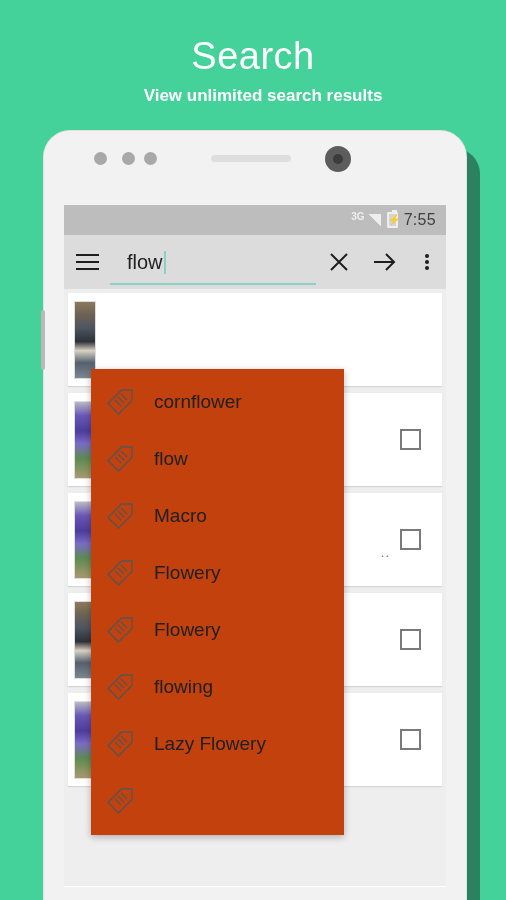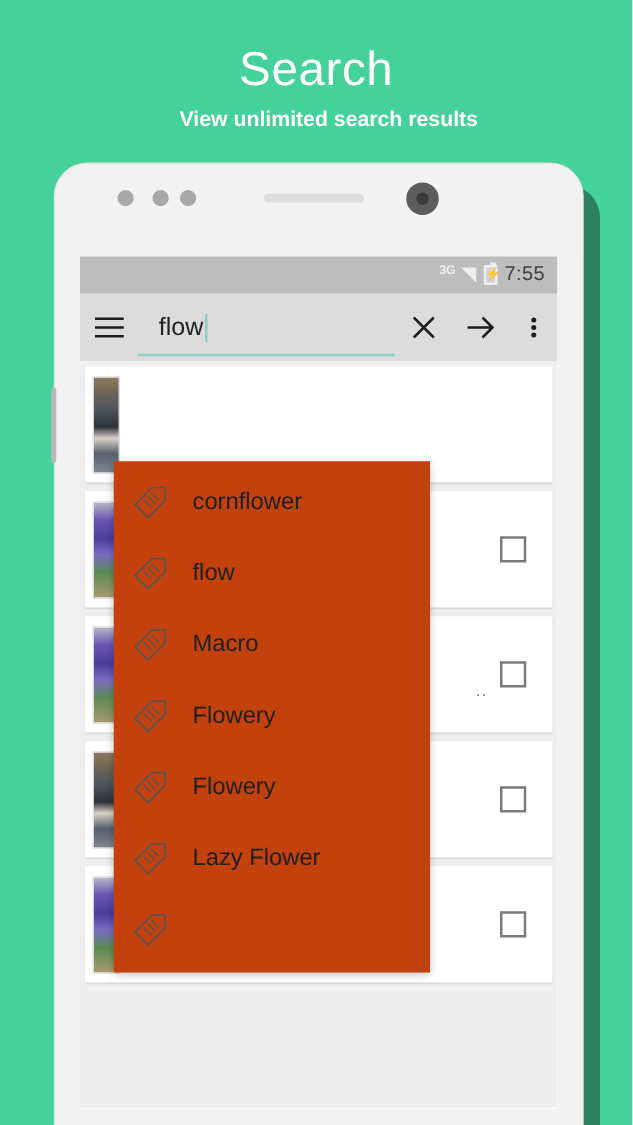--- a/index.html
+++ b/index.html
@@ -456,27 +456,34 @@
         </div>
 
         <div class="suggestion">
           <svg class="tag-icon" viewBox="0 0 30 30">
             <path d="M16.5 3 L27 3 L27 13.5 L13.5 27 L3 16.5 Z" fill="none" stroke="#555" stroke-width="1.3"></path>
             <path d="M10 13 L16 19 M13 10 L19 16 M16 7 L22 13" stroke="#555" stroke-width="1.1"></path>
           </svg>
           <span class="suggestion-label">Flowery</span>
         </div>
 
-
-        <div class="suggestion">
-          <svg class="tag-icon" viewBox="0 0 30 30">
-            <path d="M16.5 3 L27 3 L27 13.5 L13.5 27 L3 16.5 Z" fill="none" stroke="#555" stroke-width="1.3"></path>
-            <path d="M10 13 L16 19 M13 10 L19 16 M16 7 L22 13" stroke="#555" stroke-width="1.1"></path>
-          </svg>
-          <span class="suggestion-label">Lazy Flower</span>
+        <div class="suggestion">
+          <svg class="tag-icon" viewBox="0 0 30 30">
+            <path d="M16.5 3 L27 3 L27 13.5 L13.5 27 L3 16.5 Z" fill="none" stroke="#555" stroke-width="1.3"></path>
+            <path d="M10 13 L16 19 M13 10 L19 16 M16 7 L22 13" stroke="#555" stroke-width="1.1"></path>
+          </svg>
+          <span class="suggestion-label">flowing</span>
+        </div>
+
+        <div class="suggestion">
+          <svg class="tag-icon" viewBox="0 0 30 30">
+            <path d="M16.5 3 L27 3 L27 13.5 L13.5 27 L3 16.5 Z" fill="none" stroke="#555" stroke-width="1.3"></path>
+            <path d="M10 13 L16 19 M13 10 L19 16 M16 7 L22 13" stroke="#555" stroke-width="1.1"></path>
+          </svg>
+          <span class="suggestion-label">Lazy Flowery</span>
         </div>
 
         <div class="suggestion">
           <svg class="tag-icon" viewBox="0 0 30 30">
             <path d="M16.5 3 L27 3 L27 13.5 L13.5 27 L3 16.5 Z" fill="none" stroke="#555" stroke-width="1.3"></path>
             <path d="M10 13 L16 19 M13 10 L19 16 M16 7 L22 13" stroke="#555" stroke-width="1.1"></path>
           </svg>
         </div>
 
       </div>

